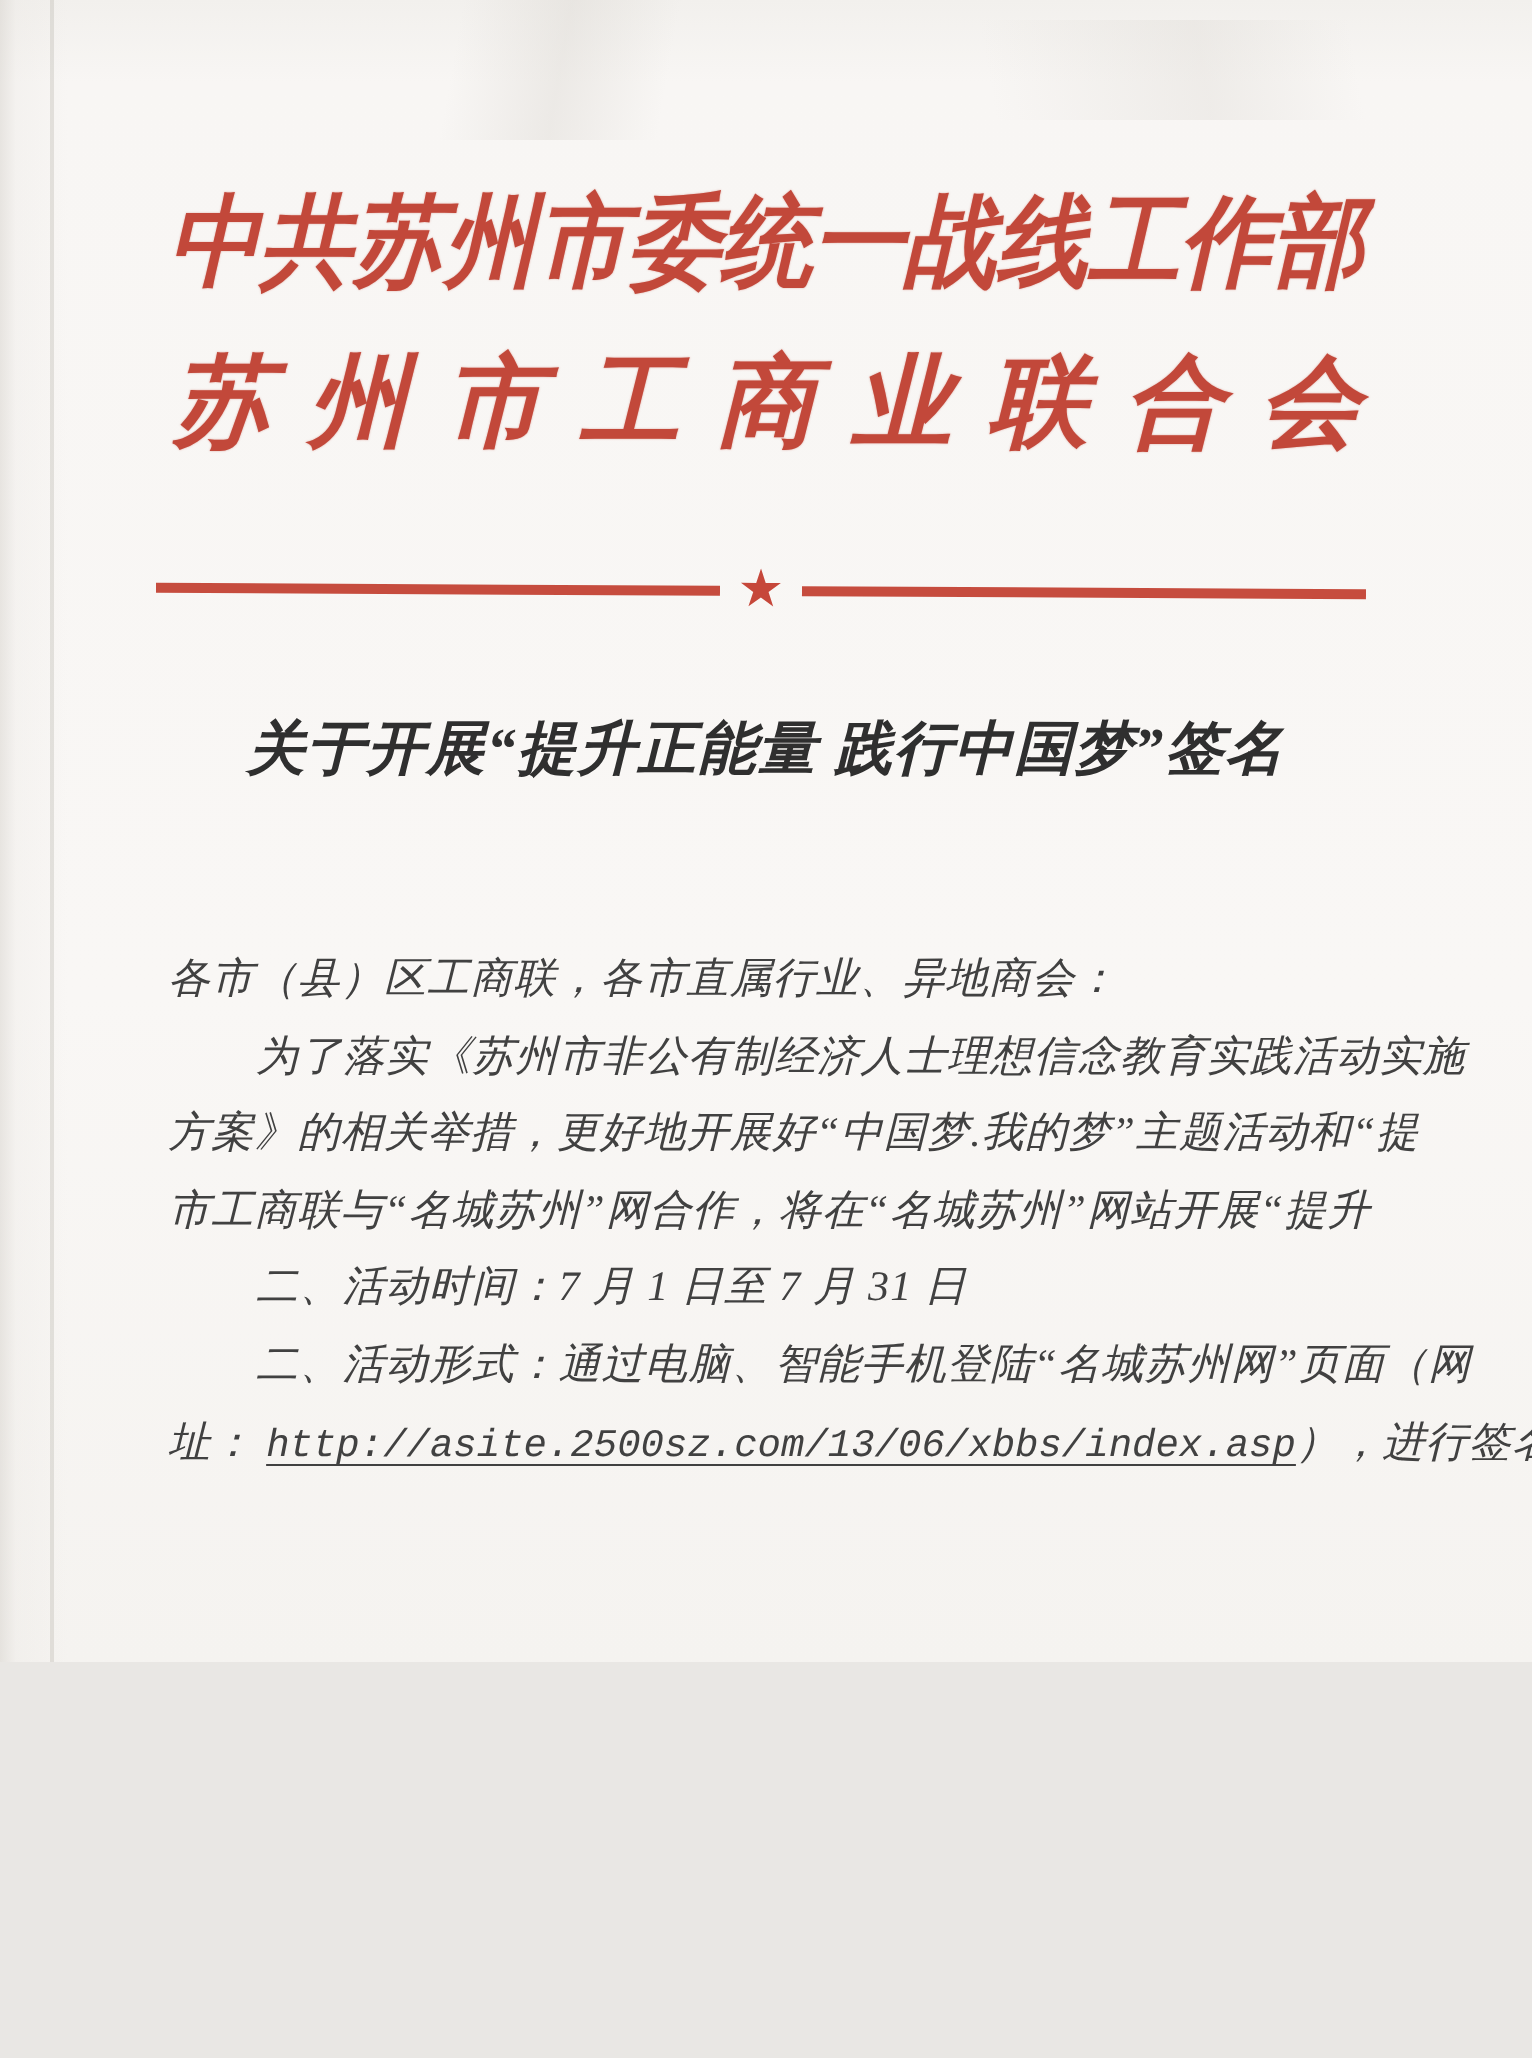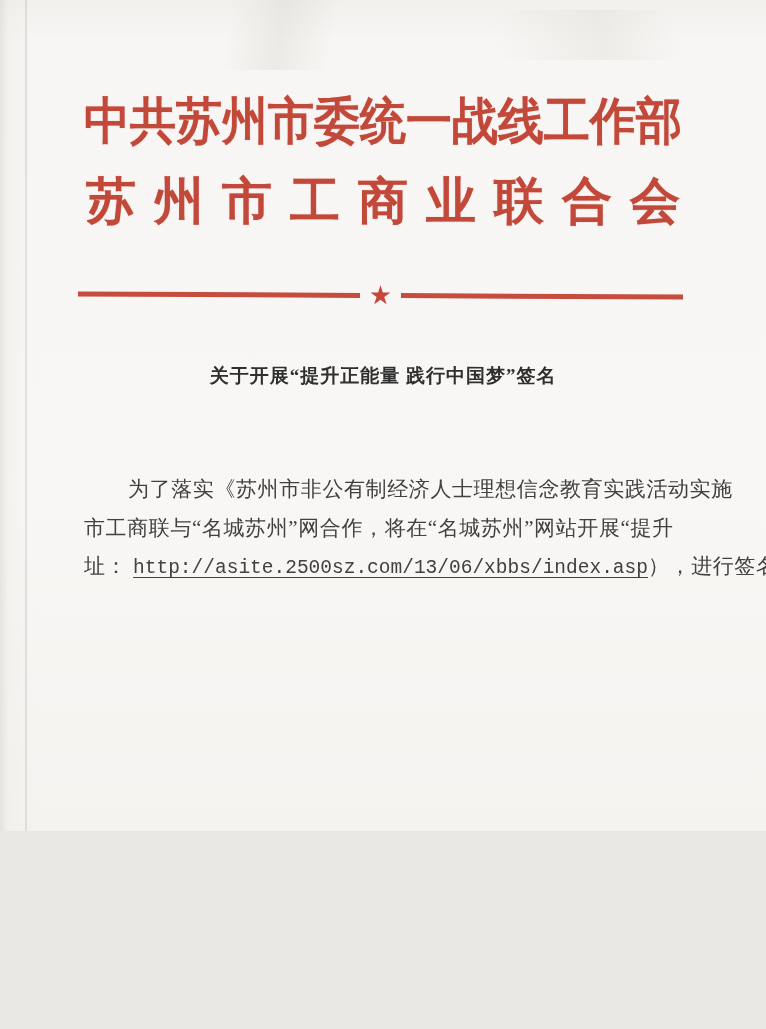--- a/index.html
+++ b/index.html
@@ -8,20 +8,21 @@
 
   .page {
     position: relative;
     width: 766px;
     height: 831px;
     background:
       linear-gradient(90deg, rgba(210,206,200,0.45) 0px, rgba(232,229,225,0.25) 8px, rgba(248,246,243,0) 34px),
       linear-gradient(180deg, #f2f0ed 0%, #f8f6f4 5%, #f9f7f5 60%, #f5f3f0 100%);
     overflow: hidden;
     font-family: "Liberation Serif", "DejaVu Serif", serif;
+    font-style: italic;
   }
 
   
   .scan-edge {
     position: absolute; left: 25px; top: 0; width: 2px; height: 100%;
     background: rgba(186,182,176,0.35);
   }
   .scan-crease-1 {
     position: absolute; left: 150px; top: 0; width: 260px; height: 70px;
     background: linear-gradient(100deg, rgba(220,216,210,0.0) 30%, rgba(214,210,204,0.35) 50%, rgba(224,220,214,0.0) 70%);
@@ -63,21 +64,21 @@
   .divider .star {
     color: #c6473a; font-size: 26px; line-height: 18px;
     margin: 0 9px; font-family: "DejaVu Sans", sans-serif;
   }
 
   
   .doc-title {
     position: absolute; top: 355px; left: 0; right: 0;
     text-align: center;
     color: #2f2f2f;
-    font-size: 19px; font-weight: bold;
+    font-size: 29px; font-weight: bold;
     line-height: 41px;
     letter-spacing: 1px;
   }
   .doc-title span { display: block; }
 
   
   .doc-body {
     position: absolute; top: 470px; left: 84px; right: 56px;
     color: #414141;
     font-size: 21px;
@@ -113,18 +114,22 @@
     <span class="rule"></span>
     <span class="star">★</span>
     <span class="rule"></span>
   </div>
 
   <h1 class="doc-title">
     <span>关于开展“提升正能量 践行中国梦”签名</span>
   </h1>
 
   <main class="doc-body">
+    <p>各市（县）区工商联，各市直属行业、异地商会：</p>
     <p class="indent">为了落实《苏州市非公有制经济人士理想信念教育实践活动实施</p>
+    <p>方案》的相关举措，更好地开展好“中国梦.我的梦”主题活动和“提</p>
     <p>市工商联与“名城苏州”网合作，将在“名城苏州”网站开展“提升</p>
+    <p class="indent">二、活动时间：7 月 1 日至 7 月 31 日</p>
+    <p class="indent">二、活动形式：通过电脑、智能手机登陆“名城苏州网”页面（网</p>
     <p><span>址： </span><span class="url-text">http://asite.2500sz.com/13/06/xbbs/index.asp</span><span>），进行签名、</span></p>
   </main>
 
 </div>
 
 </body></html>

